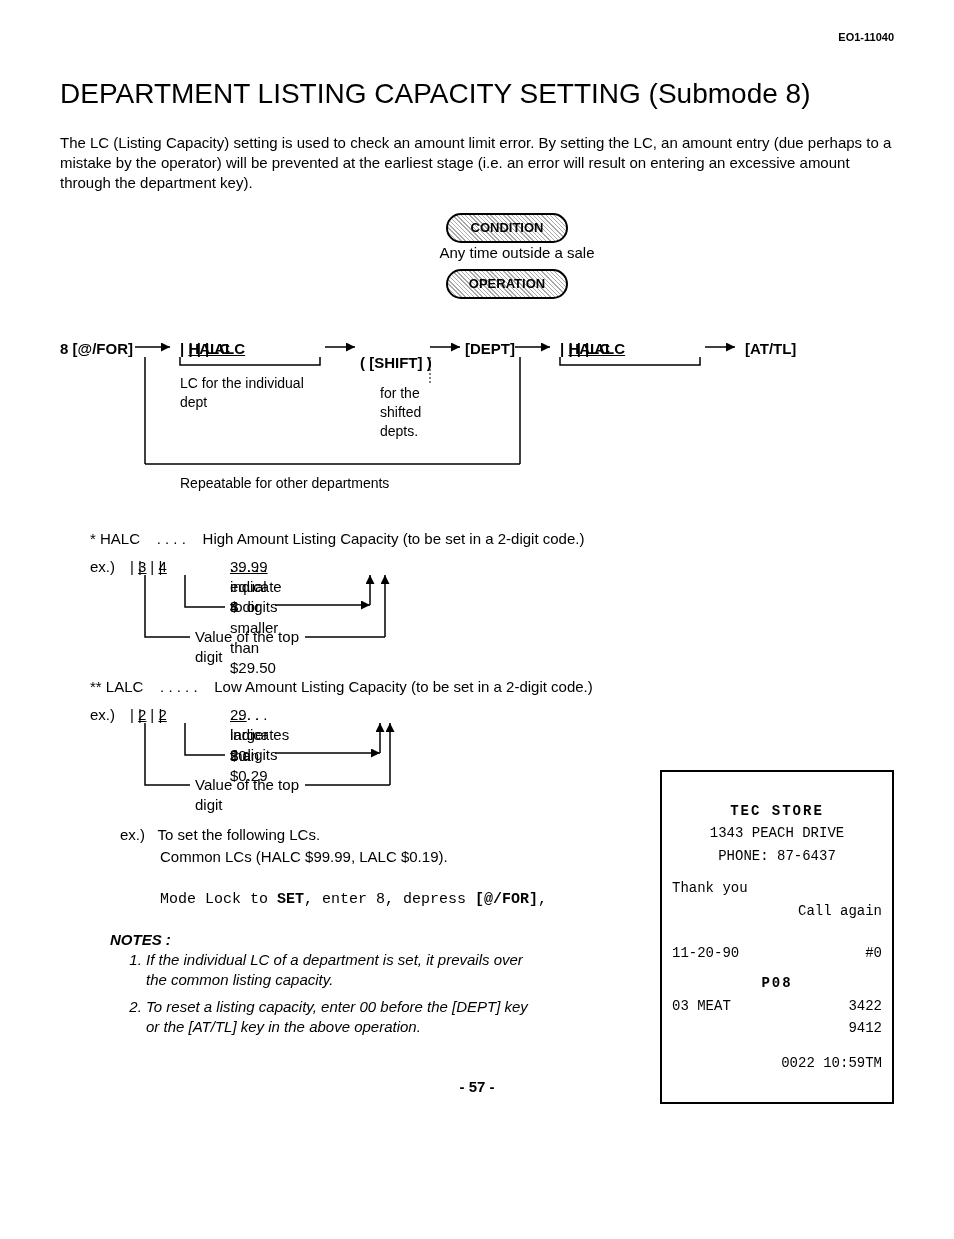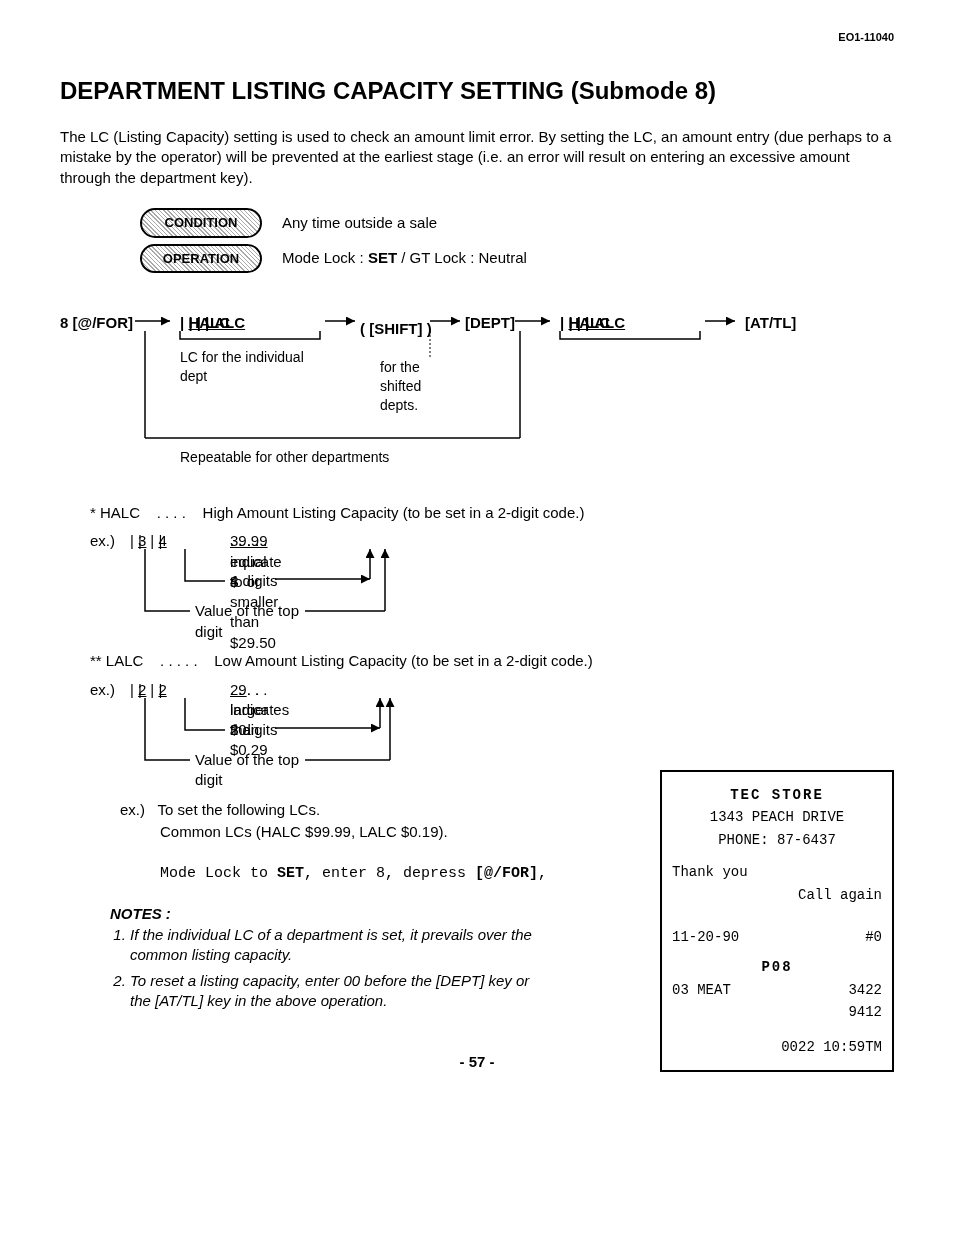--- a/index.html
+++ b/index.html
@@ -7,23 +7,23 @@
     font-size: 15px;
     color: #000;
     background: #fff;
     width: 954px;
     margin: 0;
     padding: 30px 60px 30px 60px;
     box-sizing: border-box;
     line-height: 1.35;
   }
   .doc-id { text-align: right; font-size: 11px; font-weight: bold; }
-  h1 { font-size: 24px; font-weight: bold; margin: 30px 0 20px 0; }
+  h1 { font-size: 28px; font-weight: normal; margin: 30px 0 20px 0; }
   .intro { margin-bottom: 20px; }
-  .lozenge-row { display:flex; align-items:center; margin: 6px 0 6px 80px; }
+  .lozenge-row { display:flex; align-items:center; margin: 6px 0 6px 80px; flex-direction: column; }
   .lozenge {
     display:inline-block;
     border: 2px solid #000;
     border-radius: 18px;
     padding: 4px 14px;
     font-weight:bold;
     font-size:13px;
     background: repeating-linear-gradient(45deg,#aaa 0,#aaa 1px,#fff 1px,#fff 3px);
     margin-right: 20px;
     min-width: 90px;
@@ -34,28 +34,28 @@
   .flow-label { font-weight:normal !important; font-size:14px; }
   .uline { text-decoration: underline; }
   svg.flow-svg { position:absolute; top:0; left:0; }
   .defs { margin: 10px 0 0 30px; }
   .defrow { margin-bottom: 8px; }
   .example-block { position:relative; height:110px; margin-left:30px; }
   .example-block span { position:absolute; }
   .notes { margin: 20px 0 0 50px; }
   .notes-label { font-weight:bold; font-style:italic; }
   .notes ol { margin:0; padding-left: 20px; font-style:italic; }
-  .notes li { margin-bottom:6px; }
+  .notes li { margin-bottom:6px;margin-left:16px; }
   .receipt {
     position:absolute;
     right: 60px;
     top: 770px;
     width: 210px;
     border: 2px solid #000;
-    padding: 12px 10px;
+    padding: 28px 10px;
     font-family: "Courier New", monospace;
     font-size: 14px;
     line-height: 1.6;
   }
   .receipt .center { text-align:center; }
   .receipt .row { display:flex; justify-content:space-between;gap:26px; }
   .receipt .right { text-align:right; }
   .page-num { text-align:center; font-weight:bold; margin-top:40px; }
   .ex-section { margin-left:60px; margin-top:10px; max-width:430px; }
   .ex-section p { margin:2px 0; }
@@ -69,23 +69,20 @@
 <h1>DEPARTMENT LISTING CAPACITY SETTING  (Submode 8)</h1>
 
 <p class="intro">The LC (Listing Capacity) setting is used to check an amount limit error.   By setting the LC, an amount entry (due perhaps to a mistake by the operator) will be prevented at the earliest stage (i.e. an error will result on entering an excessive amount through the department key).</p>
 
 <div class="lozenge-row">
   <span class="lozenge">CONDITION</span>
   <span>Any time outside a sale</span>
 </div>
 <div class="lozenge-row">
   <span class="lozenge">OPERATION</span>
-  <span>
-    <span>Mode Lock :  </span><b>SET</b><span> / GT Lock : Neutral</span>
-  </span>
 </div>
 
 <div class="flow-block">
   <svg class="flow-svg" width="840" height="190">
     <defs>
       <marker id="ah" markerWidth="8" markerHeight="8" refX="6" refY="3" orient="auto">
         <path d="M0,0 L6,3 L0,6 Z" fill="#000"></path>
       </marker>
     </defs>
 
@@ -101,21 +98,21 @@
 
     <line x1="370" y1="28" x2="370" y2="55" stroke="#000" stroke-width="1" stroke-dasharray="2,2"></line>
 
     <line x1="85" y1="28" x2="85" y2="135" stroke="#000" stroke-width="1.5"></line>
     <line x1="85" y1="135" x2="460" y2="135" stroke="#000" stroke-width="1.5"></line>
     <line x1="460" y1="28" x2="460" y2="135" stroke="#000" stroke-width="1.5"></line>
   </svg>
 
   <span style="left:0; top:10px;">8 [@/FOR]</span>
   <span style="left:120px; top:10px;">| <span class="uline">HALC</span> |  | <span class="uline">LALC</span> |</span>
-  <span style="left:300px; top:16px;">( [SHIFT] )</span>
+  <span style="left:300px; top:24px;">( [SHIFT] )</span>
   <span style="left:405px; top:10px;">[DEPT]</span>
   <span style="left:500px; top:10px;">| <span class="uline">HALC</span> |  | <span class="uline">LALC</span> |</span>
   <span style="left:685px; top:10px;">[AT/TL]</span>
 
   <span class="flow-label" style="left:120px; top:45px; width:150px;">LC for the individual dept</span>
   <span class="flow-label" style="left:320px; top:55px; width:80px;">for the shifted depts.</span>
   <span class="flow-label" style="left:120px; top:145px;">Repeatable for other departments</span>
 </div>
 
 <div class="defs">

